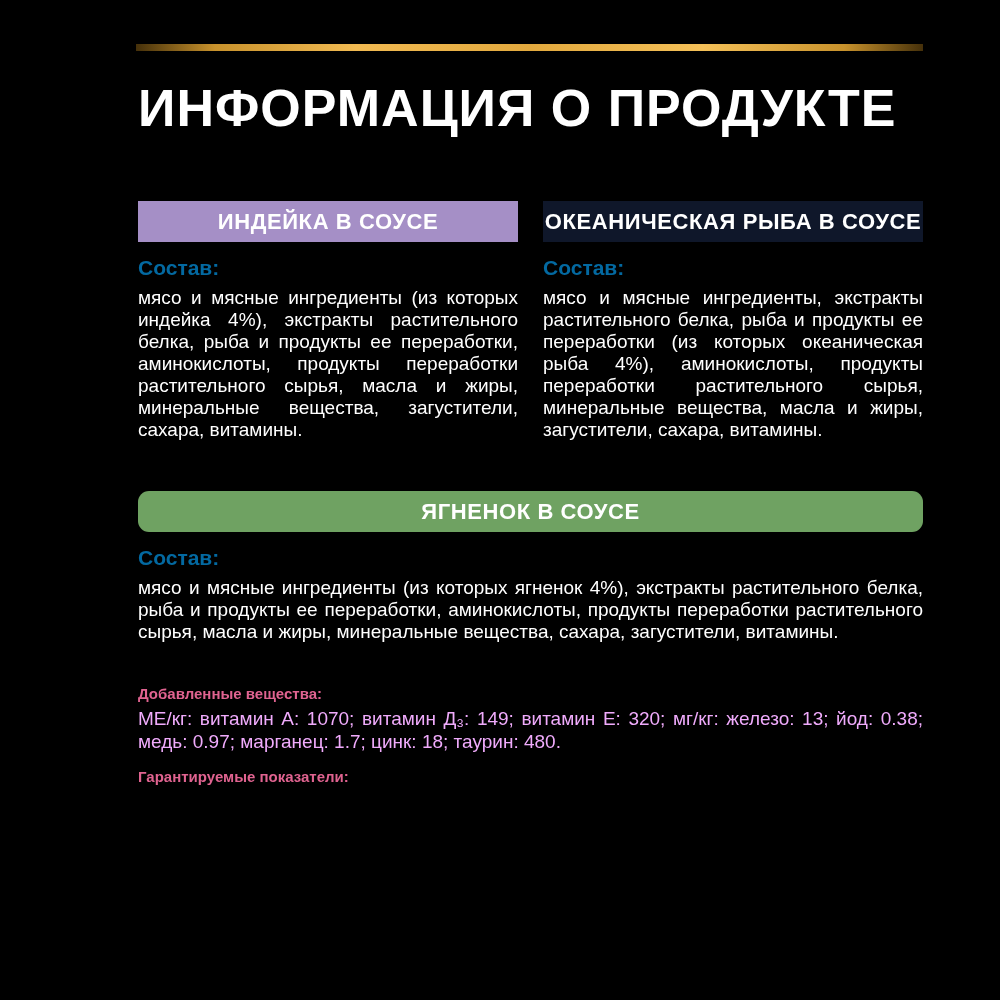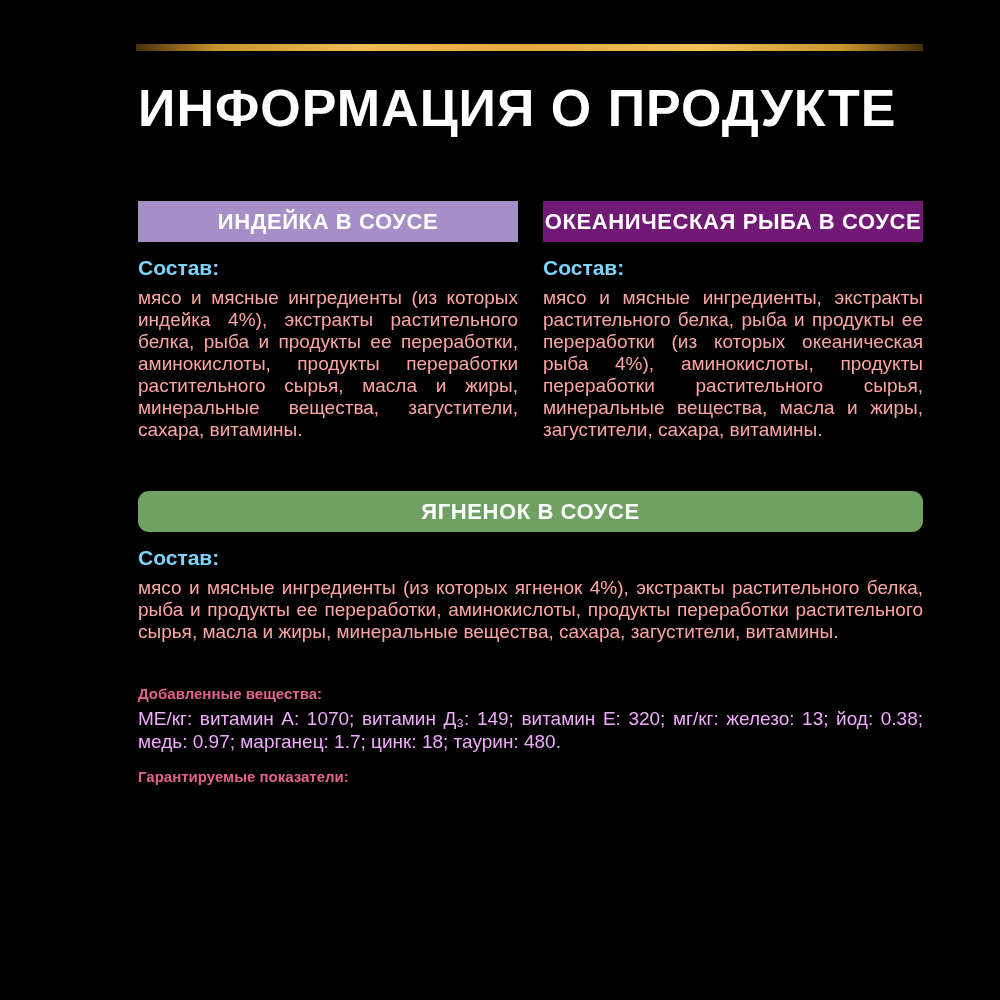--- a/index.html
+++ b/index.html
@@ -43,27 +43,27 @@
     align-items: center;
     justify-content: center;
     color: #ffffff;
     font-weight: bold;
     font-size: 22px;
     letter-spacing: 0.6px;
     white-space: nowrap;
   }
   .comp-label {
     margin-top: 14px;
-    color: #7dd3fc;
+    color: #0369a1;
     font-size: 21px;
     font-weight: bold;
   }
   .comp-text {
     margin: 7px 0 0;
-    color: #fca5a5;
+    color: #ffffff;
     font-size: 19px;
     line-height: 22px;
     text-align: justify;
   }
   .full { margin-top: 50px; }
   .info-block.additives { margin-top: 42px; }
   .info-block.guaranteed { margin-top: 15px; }
   .section-label {
     color: #e06390;
     font-size: 15px;
@@ -88,21 +88,21 @@
 
   <div class="columns">
 
     <section class="product">
       <div class="product-header" style="background-color: rgb(165, 143, 198);">ИНДЕЙКА В СОУСЕ</div>
       <div class="comp-label">Состав:</div>
       <p class="comp-text">мясо и мясные ингредиенты (из которых индейка 4%), экстракты растительного белка, рыба и продукты ее переработки, аминокислоты, продукты переработки растительного сырья, масла и жиры, минеральные вещества, загустители, сахара, витамины.</p>
     </section>
 
     <section class="product">
-      <div class="product-header" style="background-color: #701a75;">ОКЕАНИЧЕСКАЯ РЫБА В СОУСЕ</div>
+      <div class="product-header" style="background-color: #0f172a;">ОКЕАНИЧЕСКАЯ РЫБА В СОУСЕ</div>
       <div class="comp-label">Состав:</div>
       <p class="comp-text">мясо и мясные ингредиенты, экстракты растительного белка, рыба и продукты ее переработки (из которых океаническая рыба 4%), аминокислоты, продукты переработки растительного сырья, минеральные вещества, масла и жиры, загустители, сахара, витамины.</p>
     </section>
 
   </div>
 
   <section class="product full">
     <div class="product-header" style="background-color: rgb(111, 162, 98); border-radius: 11px;">ЯГНЕНОК В СОУСЕ</div>
     <div class="comp-label">Состав:</div>
     <p class="comp-text">мясо и мясные ингредиенты (из которых ягненок 4%), экстракты растительного белка, рыба и продукты ее переработки, аминокислоты, продукты переработки растительного сырья, масла и жиры, минеральные вещества, сахара, загустители, витамины.</p>

